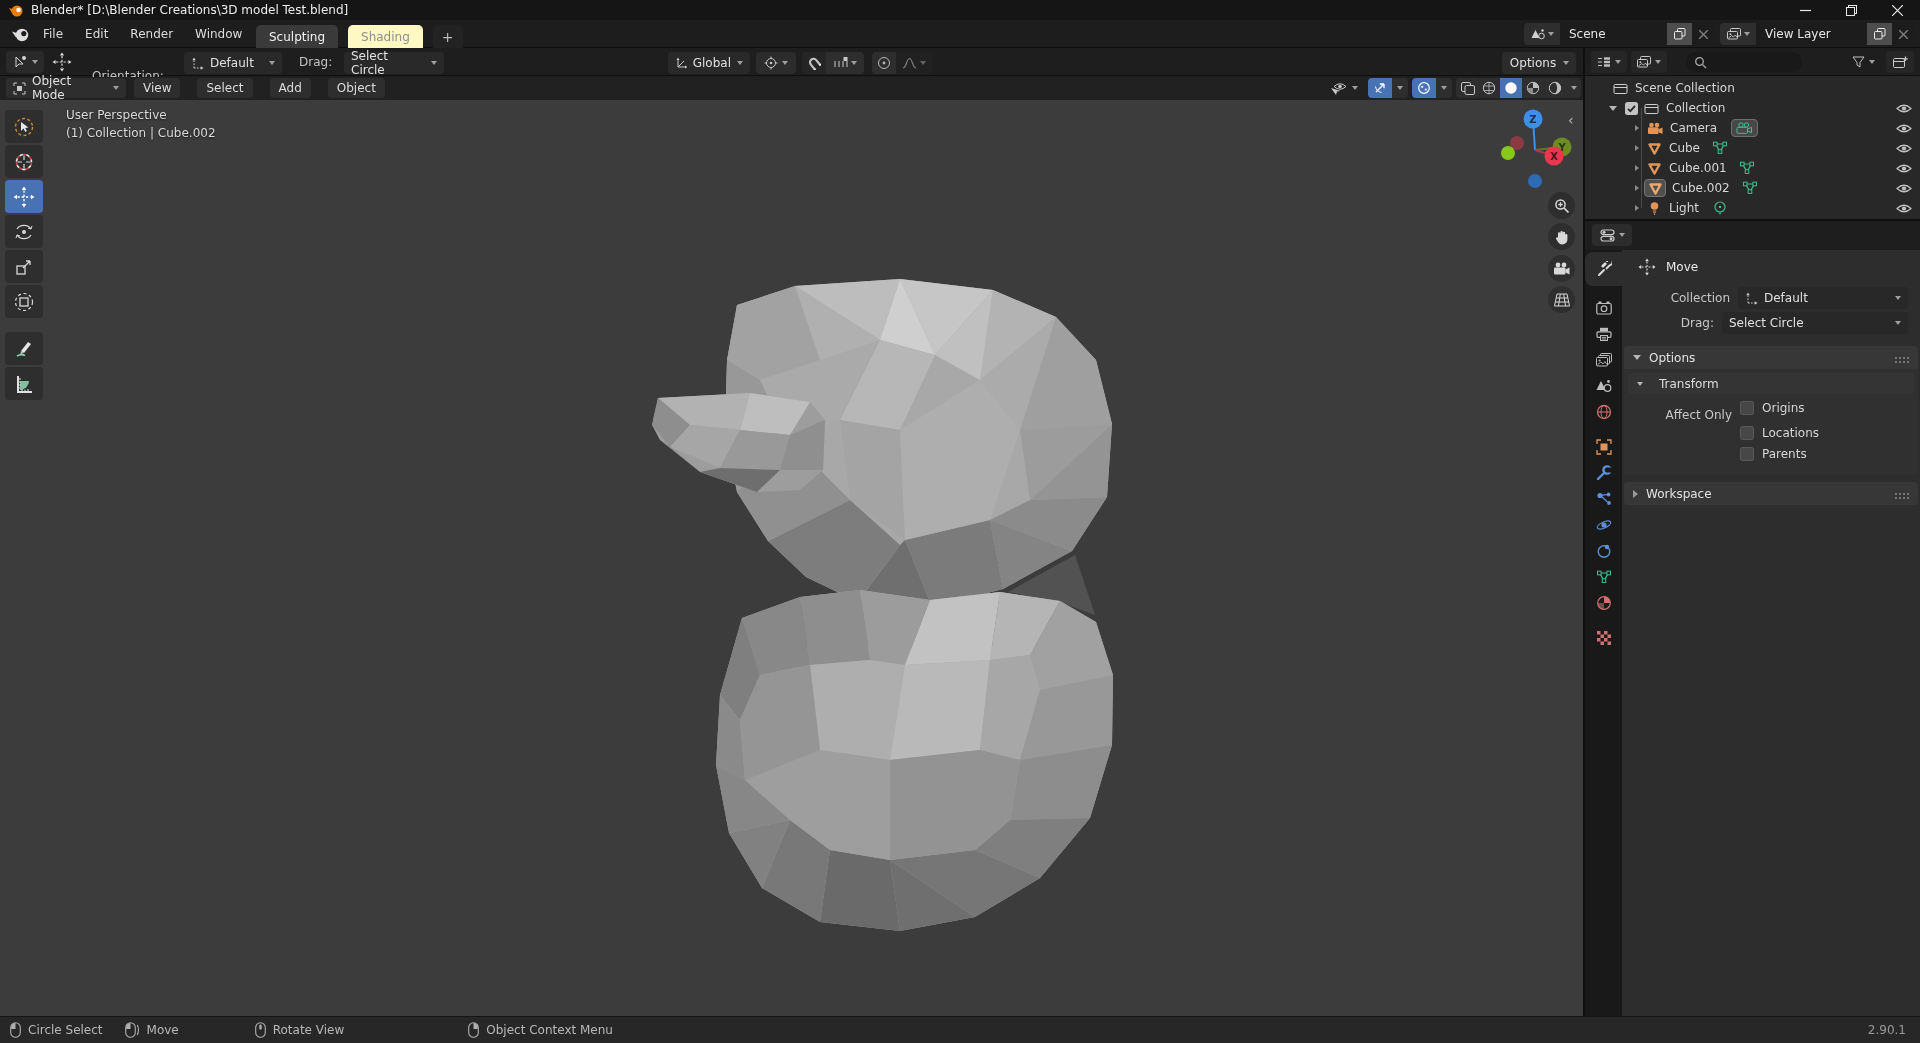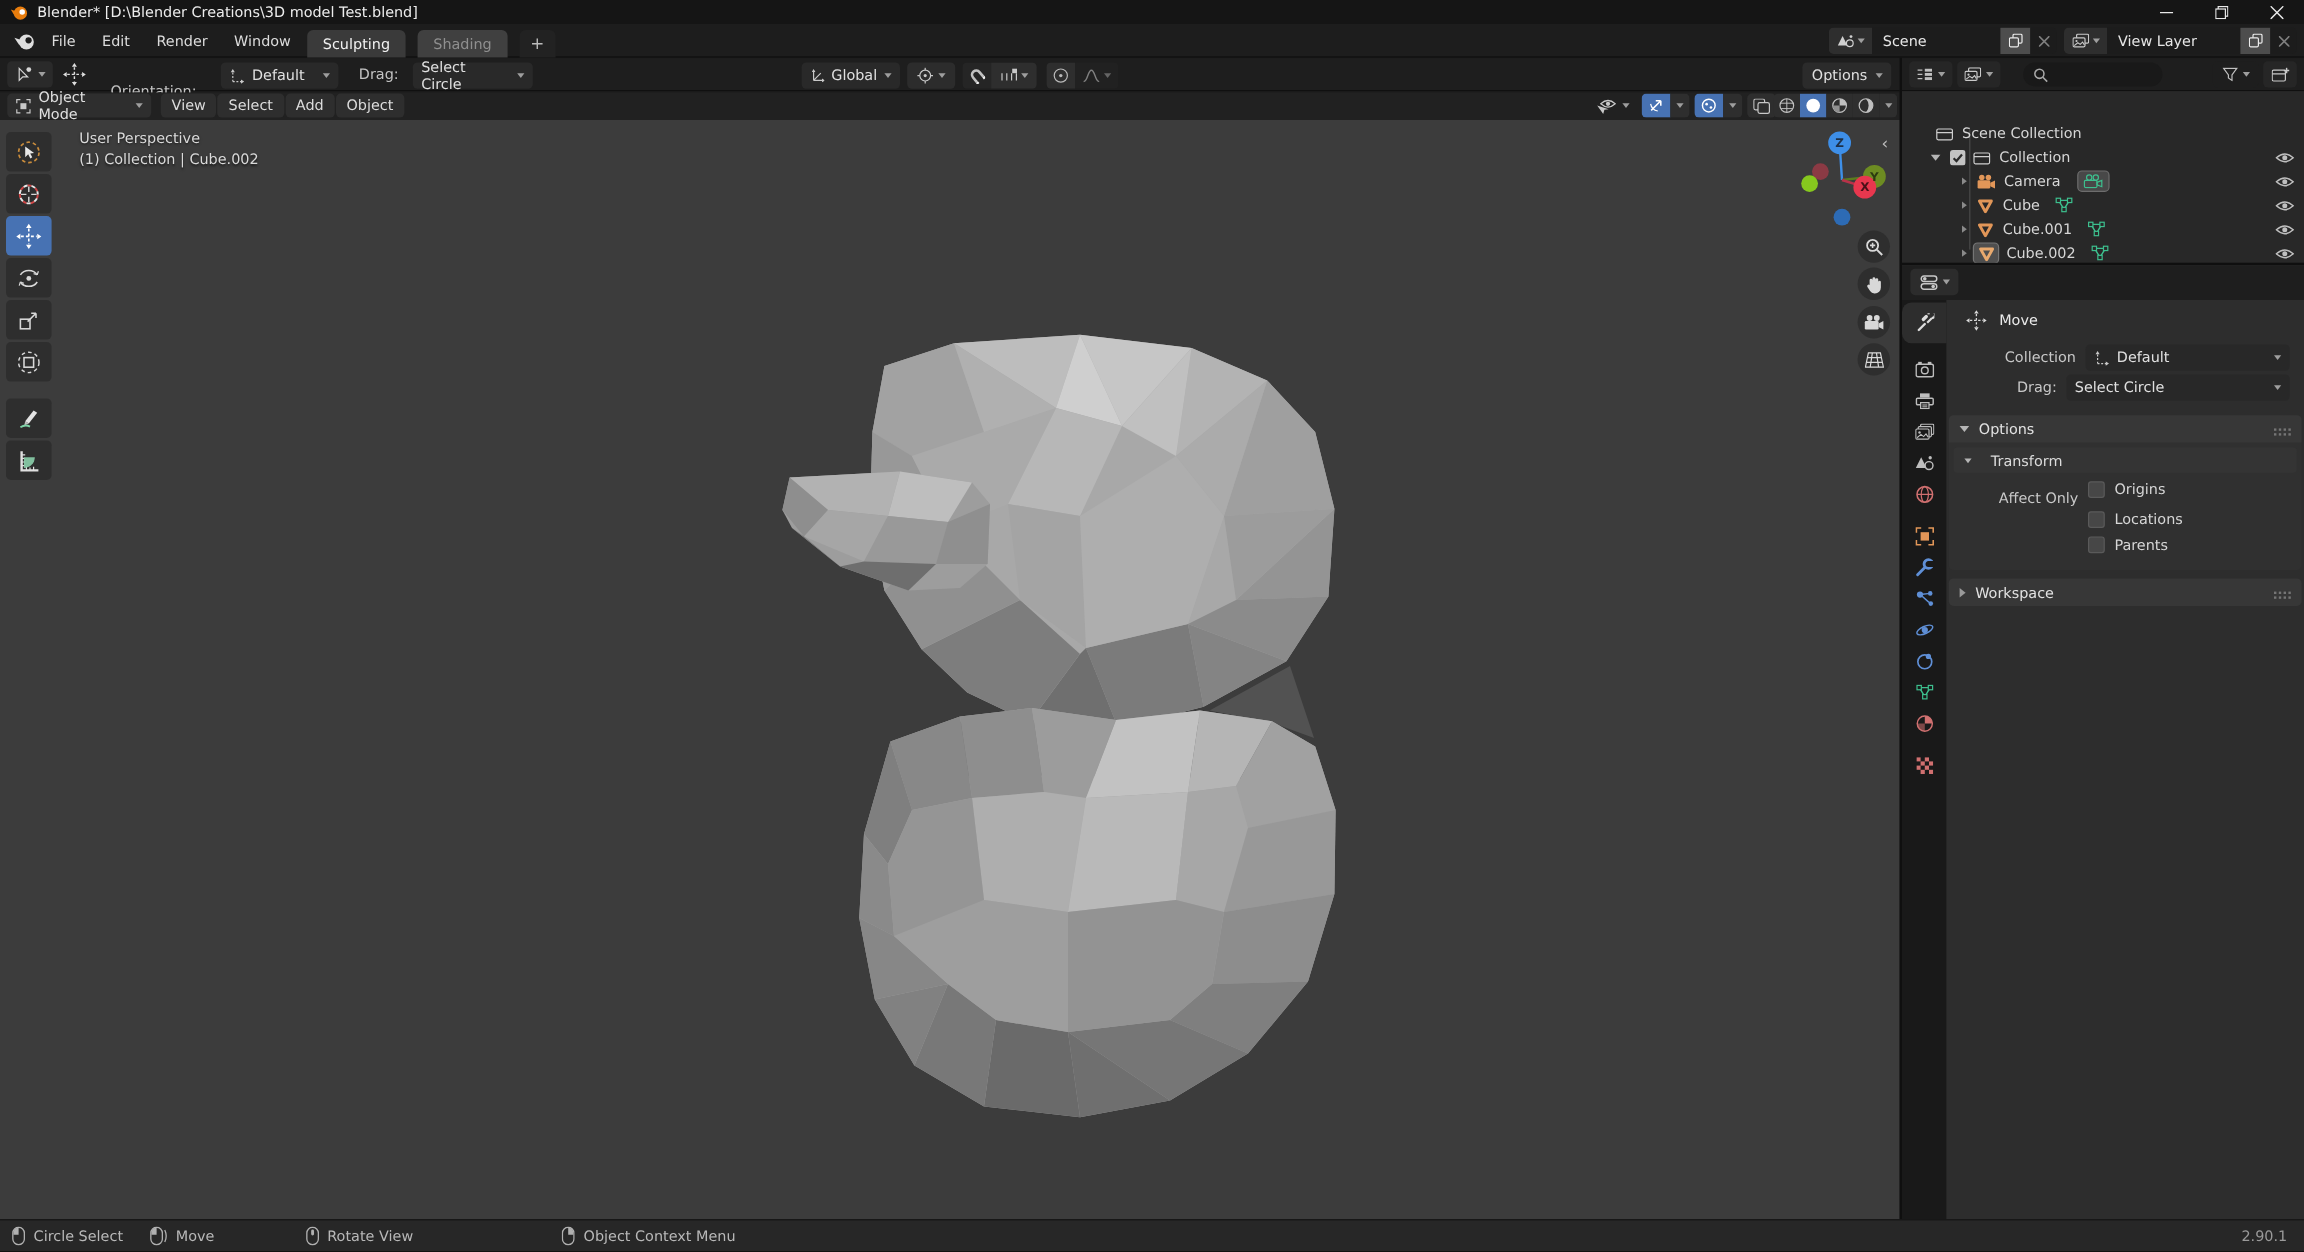--- a/index.html
+++ b/index.html
@@ -16,21 +16,21 @@
   .seg { display:flex; align-items:center; justify-content:center; height:20px; background:#2e2e2e; }
   .seg.blue { background:#4772b3; }
   .grip { width:2px; height:2px; background:#757575; box-shadow:4px 0 #757575,8px 0 #757575,12px 0 #757575,0 4px #757575,4px 4px #757575,8px 4px #757575,12px 4px #757575; }
   .tri-r { width:0;height:0;border-top:4px solid transparent;border-bottom:4px solid transparent;border-left:5px solid #999; display:inline-block;}
   .tri-d { width:0;height:0;border-left:4px solid transparent;border-right:4px solid transparent;border-top:5px solid #b5b5b5; display:inline-block;}
   .tri-r-sm { width:0;height:0;border-top:3px solid transparent;border-bottom:3px solid transparent;border-left:4px solid #8a8a8a; display:inline-block;}
   .checkbox { width:14px; height:14px; background:#474747; border:1px solid #5a5a5a; border-radius:2.5px; }
   .tool-btn { width:38px; height:33px; background:rgba(46,46,46,.92); border-radius:4px; display:flex; align-items:center; justify-content:center; }
   .tool-btn.active { background:#4772b3; }
   .ptab { width:37px; height:26px; display:flex; align-items:center; justify-content:center; }
-  .outl-row { position:absolute; left:1585px; width:335px; height:20px; display:flex; align-items:center;margin-top:23px; }
+  .outl-row { position:absolute; left:1585px; width:335px; height:20px; display:flex; align-items:center; }
   .outl-label { color:#d6d6d6; }
   .circle-nav { position:absolute; width:27px; height:27px; border-radius:50%; background:rgba(36,36,36,.6); display:flex; align-items:center; justify-content:center; }
   svg { display:block; }
 </style>
 </head>
 <body>
 
 <div id="root">
 
   <div class="abs" style="left:0;top:0;width:1920px;height:20px;background:#151515;display:flex;align-items:center;">
@@ -69,21 +69,21 @@
     </div>
     <div class="abs flex" style="left:34px;top:3px;height:22px;gap:4px;">
       <span style="padding:3px 9px;color:#dcdcdc;">File</span>
       <span style="padding:3px 9px;color:#dcdcdc;">Edit</span>
       <span style="padding:3px 9px;color:#dcdcdc;">Render</span>
       <span style="padding:3px 9px;color:#dcdcdc;">Window</span>
       <span style="padding:3px 9px;color:#dcdcdc;">Help</span>
     </div>
     <div class="abs flex" style="left:256px;top:5px;height:23px;gap:10px;">
       <div style="background:#3a3a3a;border-radius:5px 5px 0 0;height:23px;display:flex;align-items:center;padding:0 13px;color:#f2f2f2;">Sculpting</div>
-      <div style="background:#404040;border-radius:5px 5px 0 0;height:23px;display:flex;align-items:center;padding:0 13px;color:#8f8f8f;">Shading</div>
+      <div style="background:#fef9c3;border-radius:5px 5px 0 0;height:23px;display:flex;align-items:center;padding:0 13px;color:#8f8f8f;">Shading</div>
       <div style="background:#222;border-radius:5px 5px 0 0;height:23px;display:flex;align-items:center;padding:0 9px;color:#bbb;font-size:14px;">+</div>
     </div>
 
     <div class="abs flex" style="left:1524px;top:3px;width:190px;height:22px;border-radius:4px;overflow:hidden;">
       <div class="seg" style="width:36px;height:22px;gap:3px;background:#2e2e2e;">
         <svg width="14" height="13">
             <path d="M4.5 2 L8.5 10 H0.5 Z" fill="#d0d0d0"></path>
             <circle cx="10.5" cy="8" r="2.8" fill="none" stroke="#d0d0d0"></circle>
             <circle cx="11.5" cy="2.5" r="1.2" fill="#d0d0d0"></circle>
           </svg>
@@ -208,21 +208,21 @@
 
   <div class="abs" style="left:0;top:77px;width:1583px;height:23px;background:#212121;">
     <div class="abs dd" style="left:6px;top:1px;height:20px;width:120px;background:#2e2e2e;">
       <svg width="13" height="13">
           <path d="M1 4 V1 H4 M9 1 H12 V4 M12 9 V12 H9 M4 12 H1 V9" stroke="#c8c8c8" fill="none"></path>
           <rect x="4" y="4" width="5" height="5" fill="#c8c8c8"></rect>
         </svg>
       <span style="flex:1;">Object Mode</span>
       <span class="chev"></span>
     </div>
-    <div class="abs flex" style="left:134px;top:1px;gap:1px;">
+    <div class="abs flex" style="left:134px;top:1px;gap:17px;">
       <div class="pill">View</div>
       <div class="pill">Select</div>
       <div class="pill">Add</div>
       <div class="pill">Object</div>
     </div>
 
     <div class="abs flex" style="left:1326px;top:1px;height:20px;gap:3px;padding:0 4px;">
       <svg width="19" height="15">
           <path d="M4 5.5 Q10 0 16 5.5 Q10 11 4 5.5 Z" fill="none" stroke="#c8c8c8"></path>
           <circle cx="10" cy="5.5" r="1.8" fill="#c8c8c8"></circle>

